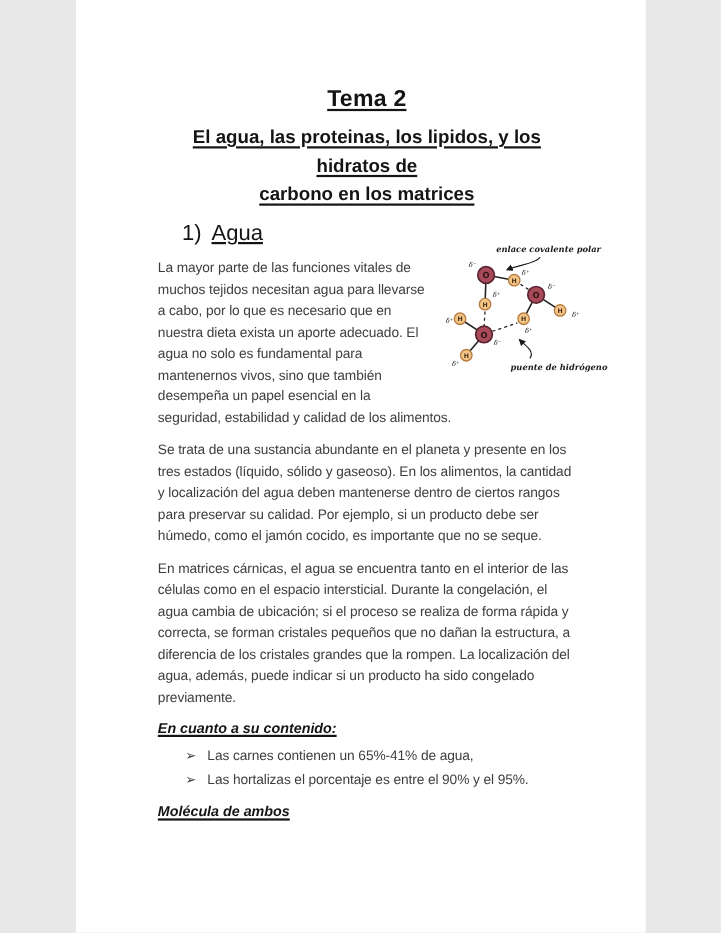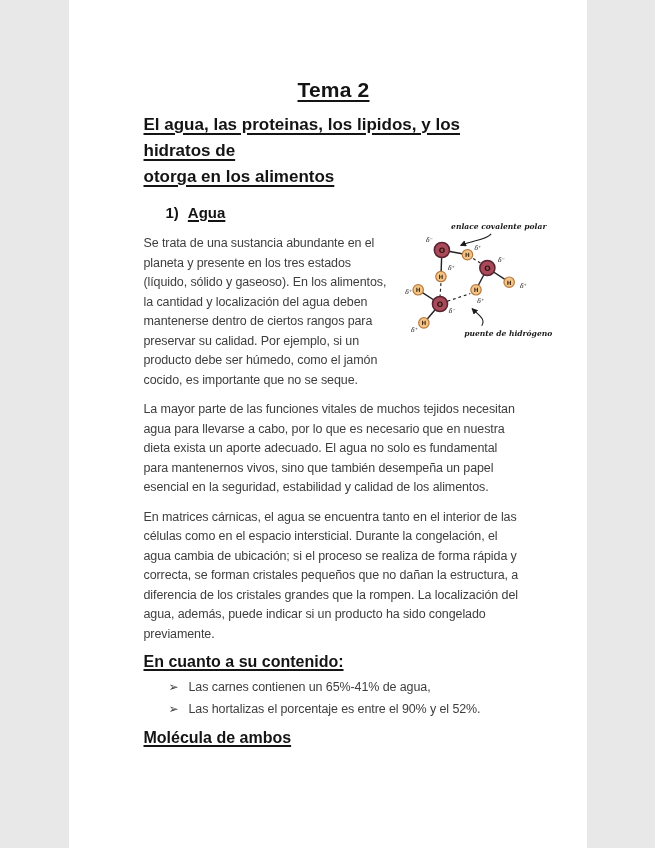--- a/index.html
+++ b/index.html
@@ -10,37 +10,37 @@
   }
   .content { padding:76px 63px 0 75px; }
 
   h1.doc-title {
     margin:0 0 9px 0; text-align:center; color:#141414;
     font-size:21px; line-height:27px; font-weight:bold;
     text-decoration:underline; text-decoration-thickness:2px; text-underline-offset:3px;
     letter-spacing:.2px;
   }
   h2.doc-subtitle {
-    margin:0; text-align:left; color:#141414;
+    margin:0; text-align:center; color:#141414;
     font-size:17px; line-height:26px; font-weight:bold;
   }
   h2.doc-subtitle span { display:block; text-decoration:underline; text-decoration-thickness:2px; text-underline-offset:3px; }
 
   .section-heading {
     margin:14px 0 13px 22px; color:#141414;
-    font-size:15px; line-height:17px; font-weight:bold;
+    font-size:20px; line-height:17px; font-weight:normal;
   }
   .section-heading .num { margin-right:9px; }
   .section-heading .lbl { text-decoration:underline; text-decoration-thickness:1.5px; text-underline-offset:2px; }
 
   p.body-par { margin:0 0 10px 0; font-size:12.5px; line-height:19.5px; letter-spacing:-0.1px; }
 
   h3.sub-heading {
-    margin:0 0 6px 0; color:#141414; font-size:16px; line-height:16px; font-weight:bold;
-    text-decoration:underline; text-decoration-thickness:1.5px; text-underline-offset:2px;
+    margin:0 0 6px 0; color:#141414; font-size:13px; line-height:16px; font-weight:bold;
+    text-decoration:underline; text-decoration-thickness:1.5px; text-underline-offset:2px;font-style:italic;
   }
   h3.molecule-heading { margin-top:-2px; margin-bottom:8px; }
 
   ul.bullet-list { list-style:none; margin:0 0 12px 0; padding:0 0 0 25px; }
   ul.bullet-list li { display:flex; font-size:12.5px; line-height:22px; letter-spacing:-0.1px; }
   ul.bullet-list .arrow { width:20px; flex:0 0 20px; font-size:12px; color:#3e3e3e; }
 
   figure.molecule-figure {
     float:right; width:180px; height:148px;
     margin:-22px -60px 4px 8px; padding:0;
@@ -58,21 +58,21 @@
 </head>
 <body>
 
 <div class="page">
   <div class="content">
 
     <h1 class="doc-title">Tema 2</h1>
 
     <h2 class="doc-subtitle">
       <span>El agua, las proteinas, los lipidos, y los hidratos de</span>
-      <span>otorga en los alimentos</span>
+      <span>carbono en los matrices</span>
     </h2>
 
     <div class="section-heading">
       <span class="num">1)</span><span class="lbl">Agua</span>
     </div>
 
     <figure class="molecule-figure">
       <svg width="180" height="148" viewBox="0 0 190 150" aria-hidden="true">
         <defs>
           <marker id="arw" markerWidth="7" markerHeight="7" refX="5" refY="3" orient="auto">
@@ -122,34 +122,34 @@
         <text class="h-letter" x="21" y="116.5">H</text>
         <text class="delta" x="51" y="104">δ⁻</text>
         <text class="delta" x="5" y="83">δ⁺</text>
         <text class="delta" x="11" y="124">δ⁺</text>
 
         <path class="arrow-line" d="M 82 117 C 87 110 78 105 72 99" marker-end="url(#arw)"></path>
         <text class="fig-label" x="110" y="128">puente de hidrógeno</text>
       </svg>
     </figure>
 
+    <p class="body-par">La mayor parte de las funciones vitales de muchos tejidos necesitan agua para llevarse a cabo, por lo que es necesario que en nuestra dieta exista un aporte adecuado. El agua no solo es fundamental para mantenernos vivos, sino que también desempeña un papel esencial en la seguridad, estabilidad y calidad de los alimentos.</p>
     <p class="body-par">Se trata de una sustancia abundante en el planeta y presente en los tres estados (líquido, sólido y gaseoso). En los alimentos, la cantidad y localización del agua deben mantenerse dentro de ciertos rangos para preservar su calidad. Por ejemplo, si un producto debe ser húmedo, como el jamón cocido, es importante que no se seque.</p>
-    <p class="body-par">La mayor parte de las funciones vitales de muchos tejidos necesitan agua para llevarse a cabo, por lo que es necesario que en nuestra dieta exista un aporte adecuado. El agua no solo es fundamental para mantenernos vivos, sino que también desempeña un papel esencial en la seguridad, estabilidad y calidad de los alimentos.</p>
     <p class="body-par">En matrices cárnicas, el agua se encuentra tanto en el interior de las células como en el espacio intersticial. Durante la congelación, el agua cambia de ubicación; si el proceso se realiza de forma rápida y correcta, se forman cristales pequeños que no dañan la estructura, a diferencia de los cristales grandes que la rompen. La localización del agua, además, puede indicar si un producto ha sido congelado previamente.</p>
 
     <h3 class="sub-heading">En cuanto a su contenido:</h3>
 
     <ul class="bullet-list">
       <li>
         <span class="arrow">➢</span>
         <span>Las carnes contienen un 65%-41% de agua,</span>
       </li>
       <li>
         <span class="arrow">➢</span>
-        <span>Las hortalizas el porcentaje es entre el 90% y el 52%.</span>
+        <span>Las hortalizas el porcentaje es entre el 90% y el 95%.</span>
       </li>
     </ul>
 
 
     <h3 class="sub-heading molecule-heading">Molécula de ambos</h3>
 
 
   </div>
 </div>
 

